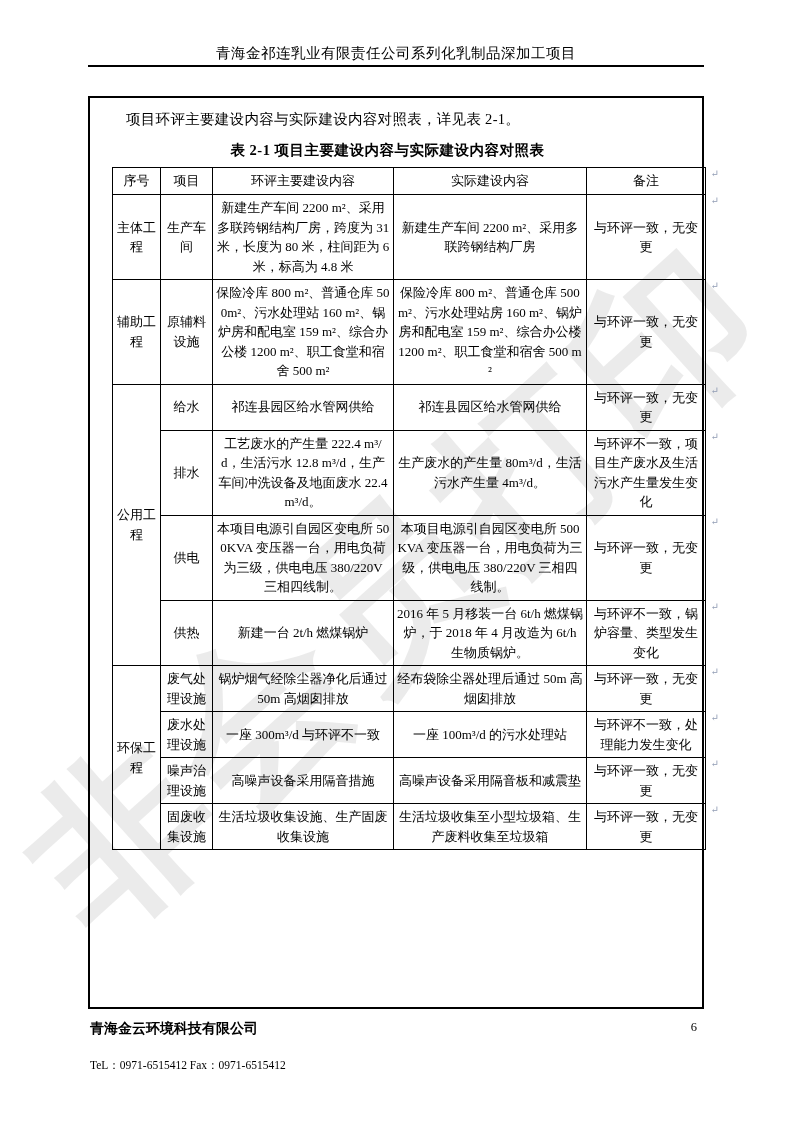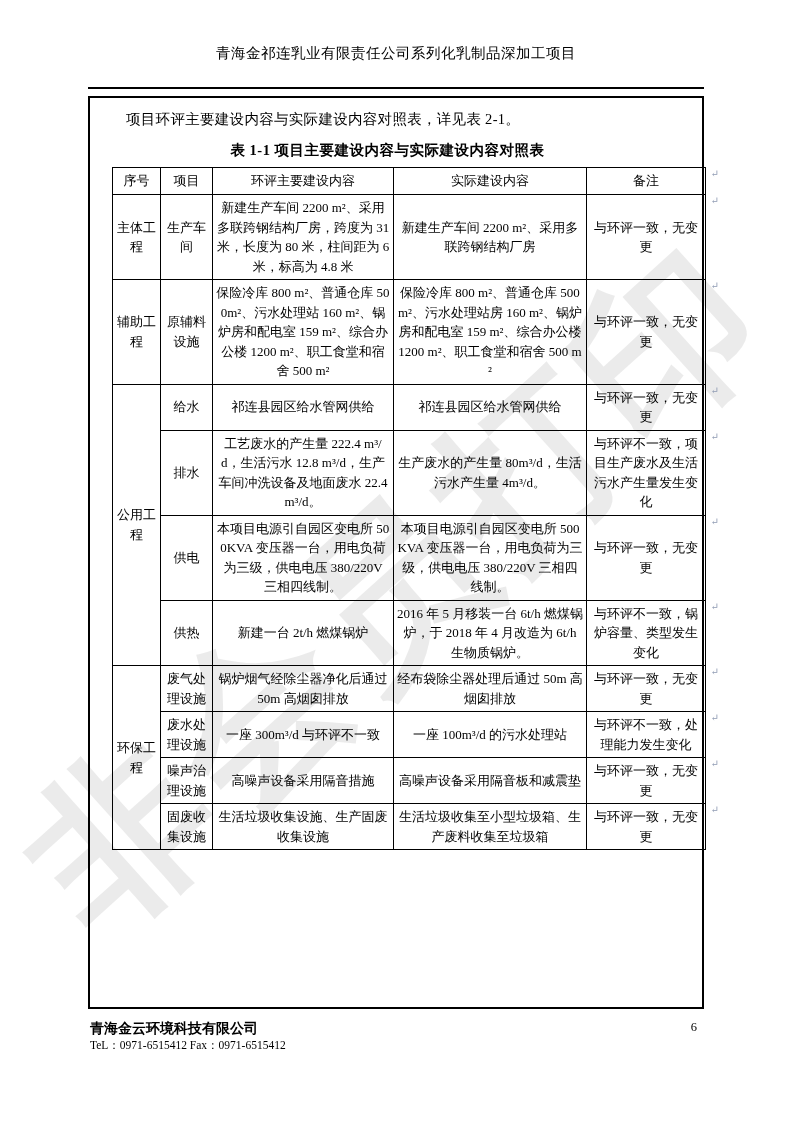--- a/index.html
+++ b/index.html
@@ -29,21 +29,21 @@
     pointer-events: none;
   }
   .doc-header {
     position: absolute;
     top: 44px;
     left: 88px;
     width: 616px;
     text-align: center;
     font-size: 14.5px;
     letter-spacing: 0.5px;
-    padding-bottom: 24px;
+    padding-bottom: 2px;
     border-bottom: 2px solid #000;
     z-index: 2;
   }
   .content-box {
     position: absolute;
     top: 96px;
     left: 88px;
     width: 616px;
     height: 913px;
     border: 2px solid #000;
@@ -105,20 +105,21 @@
     z-index: 2;
   }
   .footer-company {
     font-size: 14px;
     font-weight: bold;
     line-height: 17px;
   }
   .footer-contact {
     font-size: 11.5px;
     line-height: 16px;
+    margin-top: 20px;
   }
   .footer-page {
     position: absolute;
     top: 1020px;
     right: 96px;
     font-size: 12.5px;
     z-index: 2;
   }
 </style>
 </head>
@@ -127,21 +128,21 @@
 <div class="page">
 
   <div class="watermark">非会员打印</div>
 
   <div class="doc-header">青海金祁连乳业有限责任公司系列化乳制品深加工项目</div>
 
   <div class="content-box">
 
     <p class="para">项目环评主要建设内容与实际建设内容对照表，详见表 2-1。</p>
 
-    <div class="table-title">表 1-1  项目主要建设内容与实际建设内容对照表</div>
+    <div class="table-title">表 2-1  项目主要建设内容与实际建设内容对照表</div>
 
     <table class="cmp">
       <colgroup>
         <col class="c0">
           <col class="c1">
           <col class="c2">
           <col class="c3">
           <col class="c4">
       </colgroup>
       <thead>

